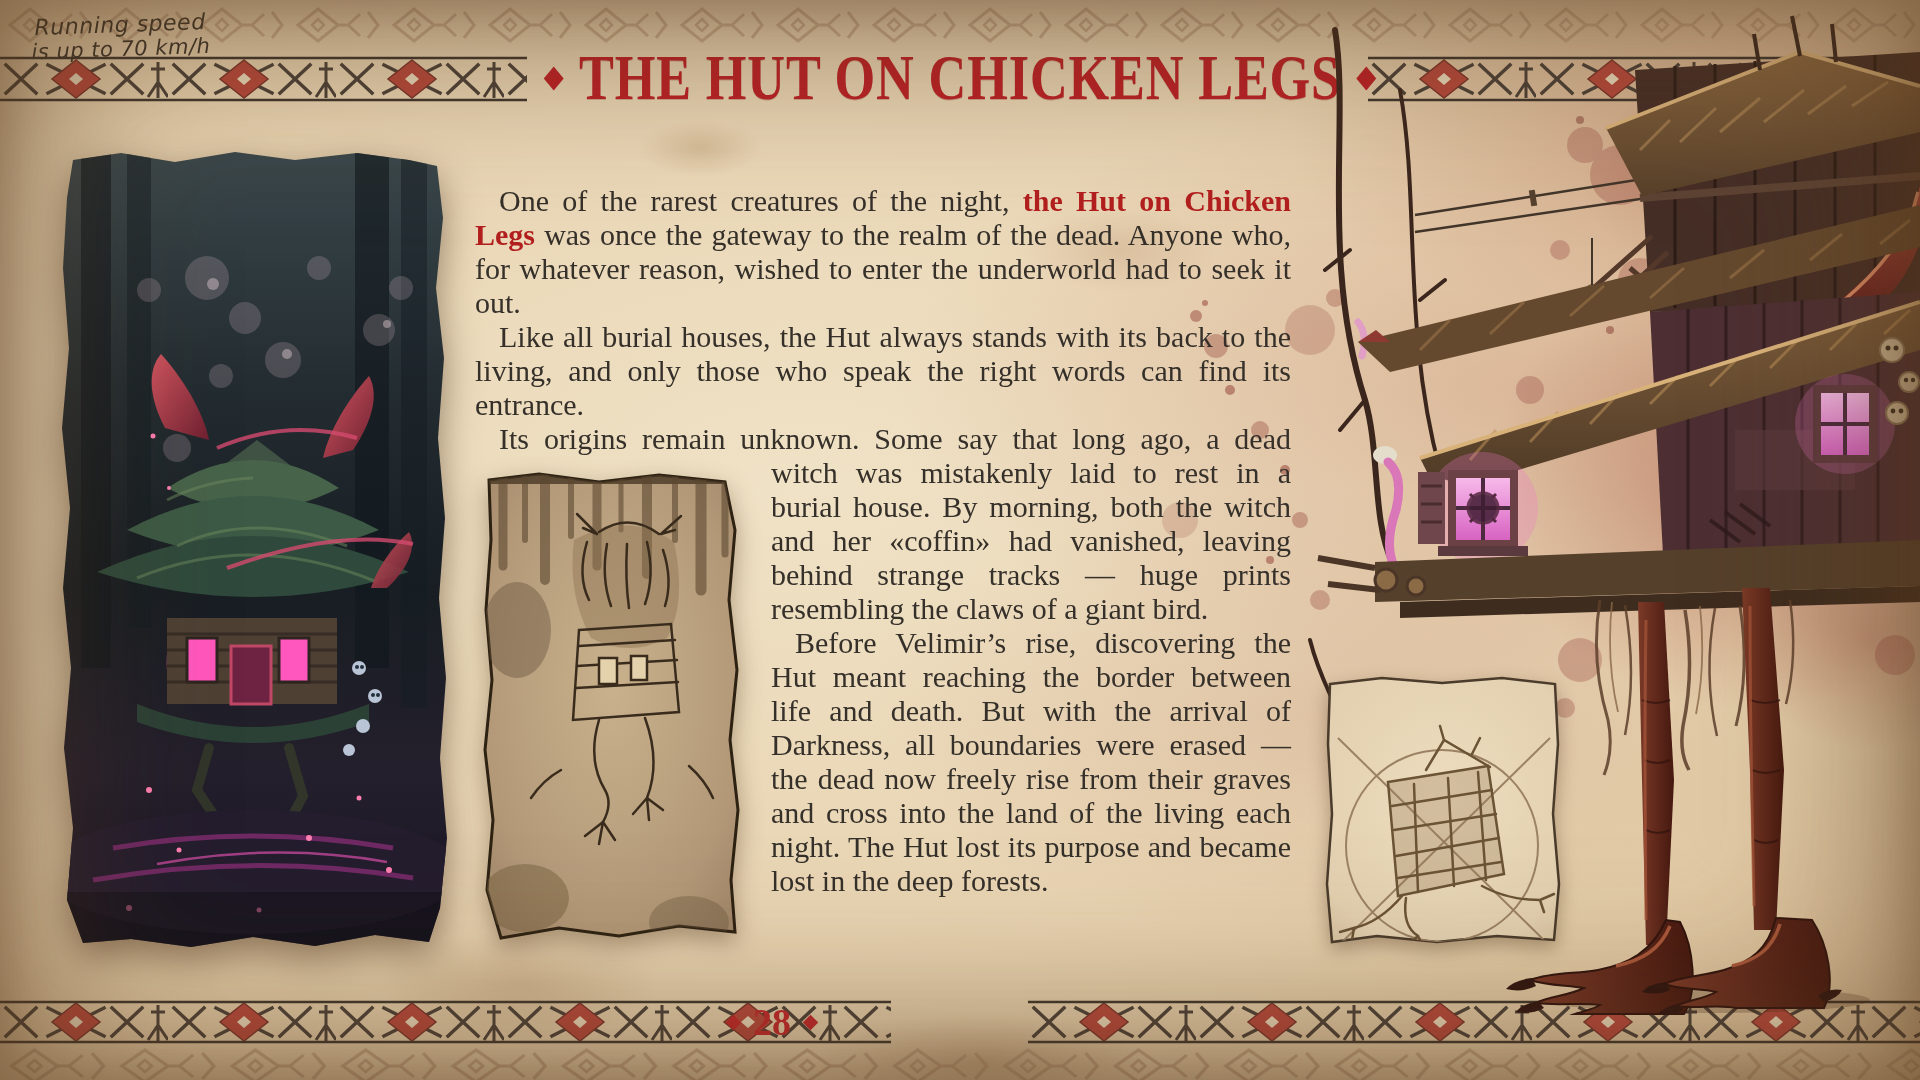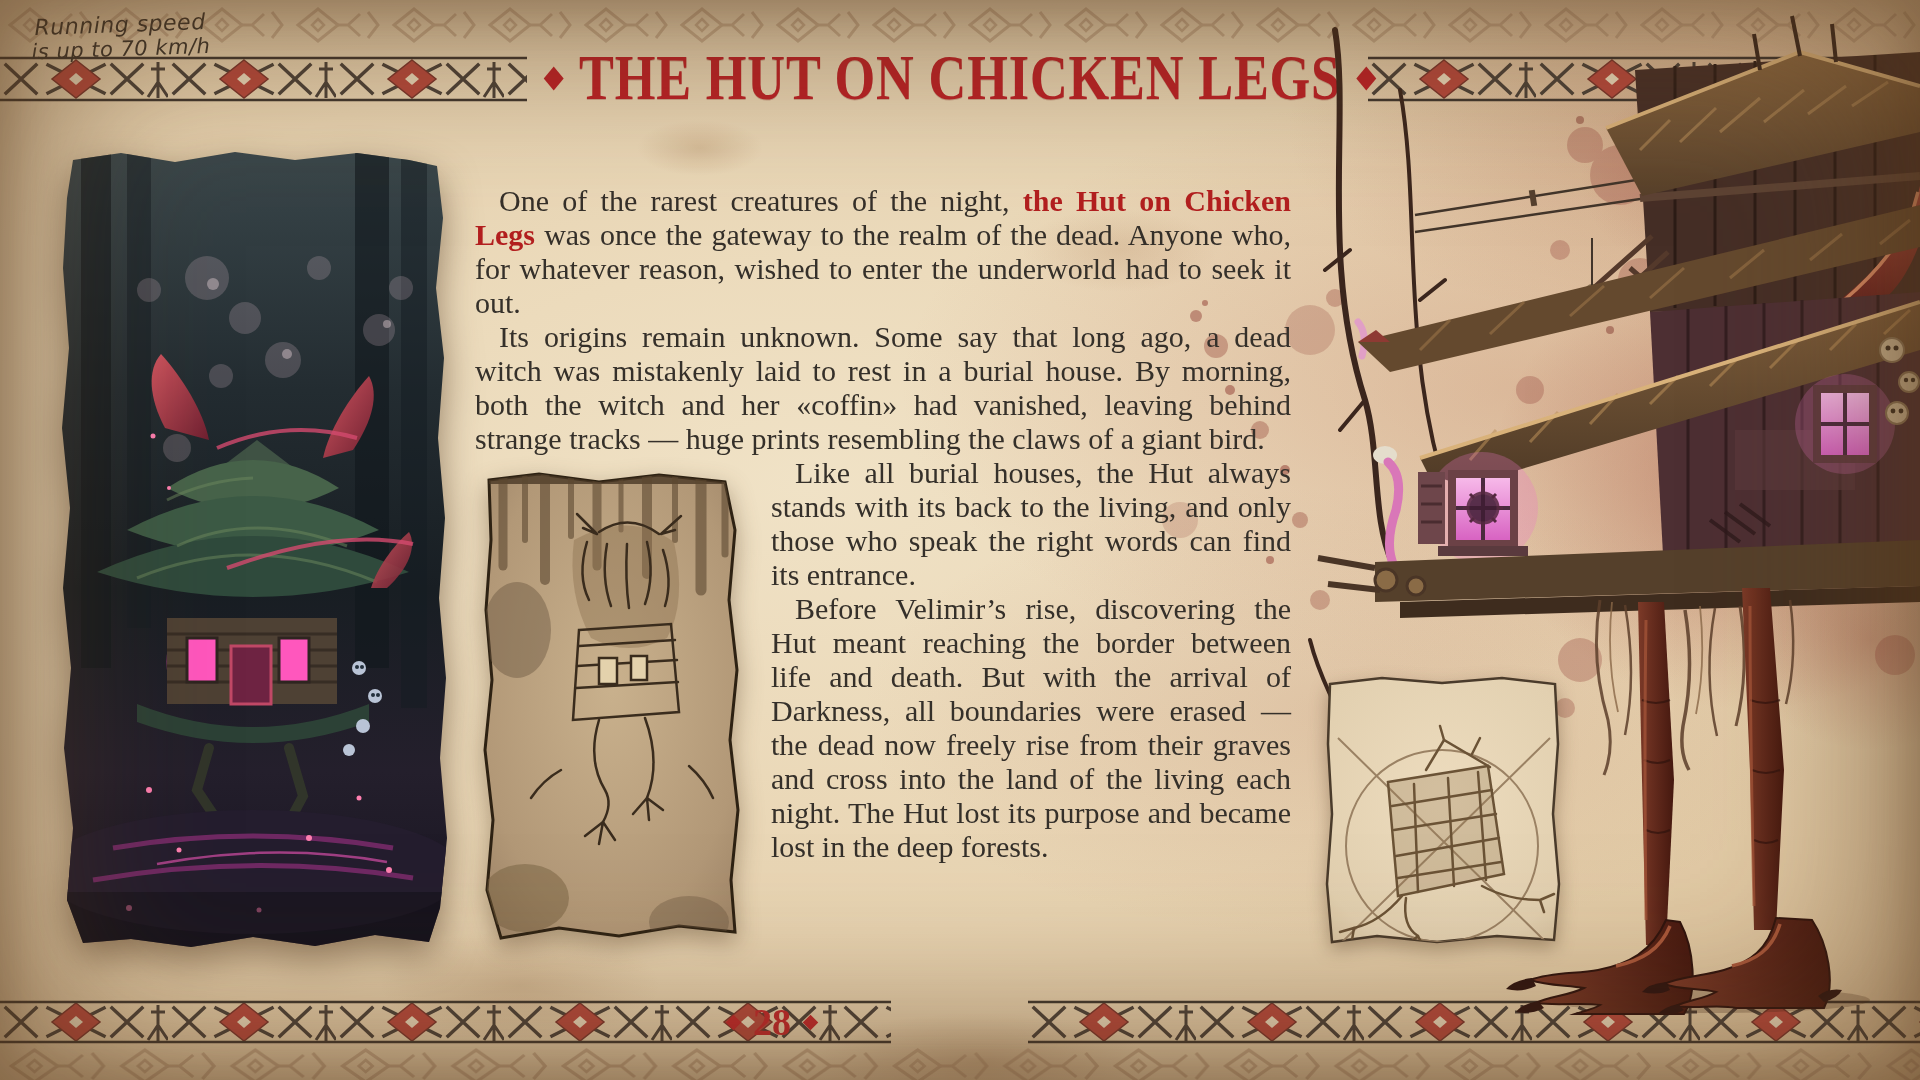--- a/index.html
+++ b/index.html
@@ -317,22 +317,22 @@
       <path d="M166,248 q16,44 2,80"></path>
       <path d="M168,328 l-14,16 M168,328 l2,22 M168,328 l16,12"></path>
       <path d="M82,300 q-18,10 -30,28 M210,296 q16,14 24,32"></path>
     </g>
   </g>
 </svg>
 
 <div class="abs article">
   <div class="wrap-spacer"></div>
   <p><span>One of the rarest creatures of the night, </span><span class="red-bold">the Hut on Chicken Legs</span><span> was once the gateway to the realm of the dead. Anyone who, for whatever reason, wished to enter the underworld had to seek it out.</span></p>
+  <p>Like all burial houses, the Hut always stands with its back to the living, and only those who speak the right words can find its entrance.</p>
   <p>Its origins remain unknown. Some say that long ago, a dead witch was mistakenly laid to rest in a burial house. By morning, both the witch and her «coffin» had vanished, leaving behind strange tracks — huge prints resembling the claws of a giant bird.</p>
-  <p>Like all burial houses, the Hut always stands with its back to the living, and only those who speak the right words can find its entrance.</p>
   <p>Before Velimir’s rise, discovering the Hut meant reaching the border between life and death. But with the arrival of Darkness, all boundaries were erased — the dead now freely rise from their graves and cross into the land of the living each night. The Hut lost its purpose and became lost in the deep forests.</p>
 </div>
 
 <svg class="abs hut-art" width="640" height="1015" viewBox="0 0 640 1015">
   <defs>
     <radialGradient id="washG" cx=".5" cy=".5" r=".5">
       <stop offset="0" stop-color="rgba(164,82,66,.5)"></stop>
         <stop offset="1" stop-color="rgba(164,82,66,0)"></stop>
     </radialGradient>
     <linearGradient id="thatch1" x1="0" y1="0" x2="0" y2="1">

